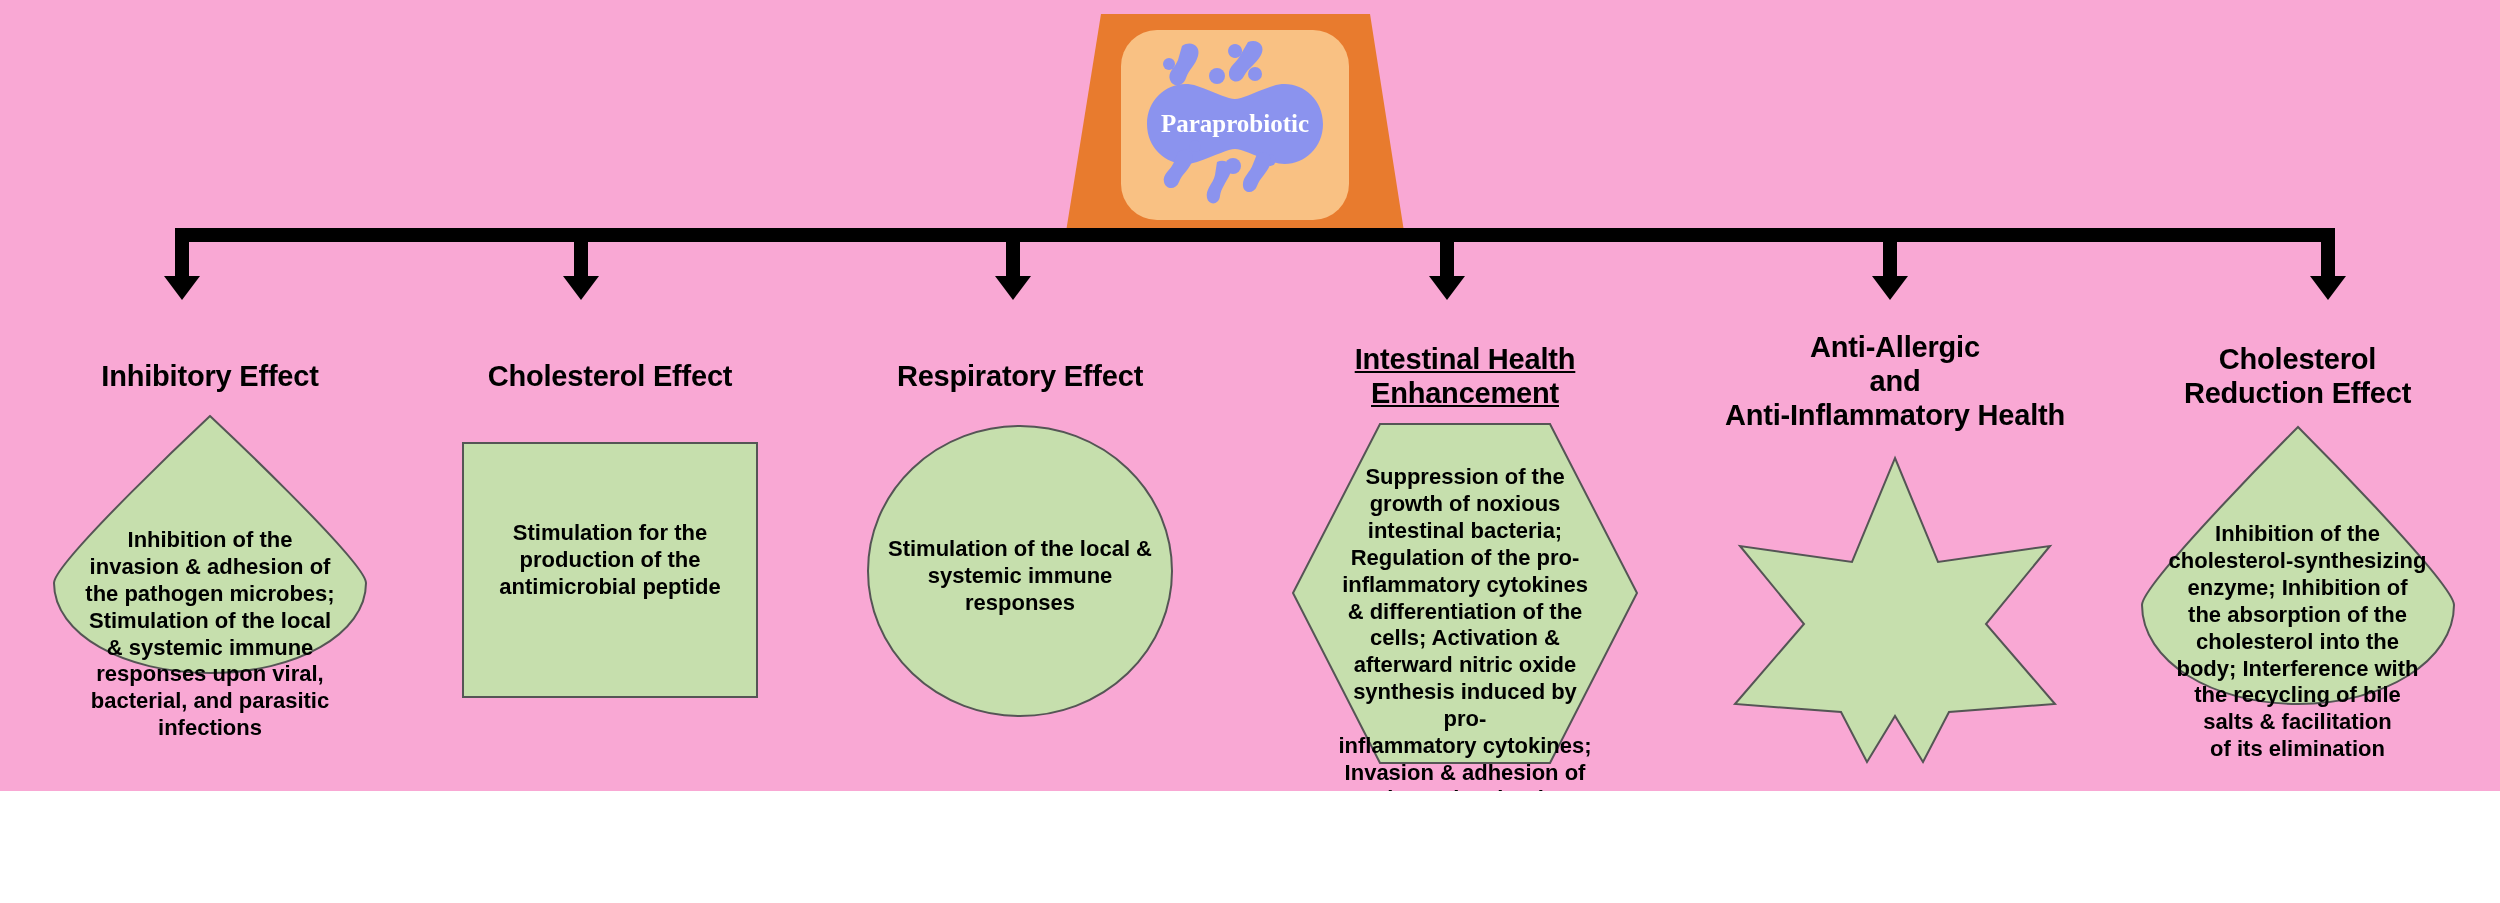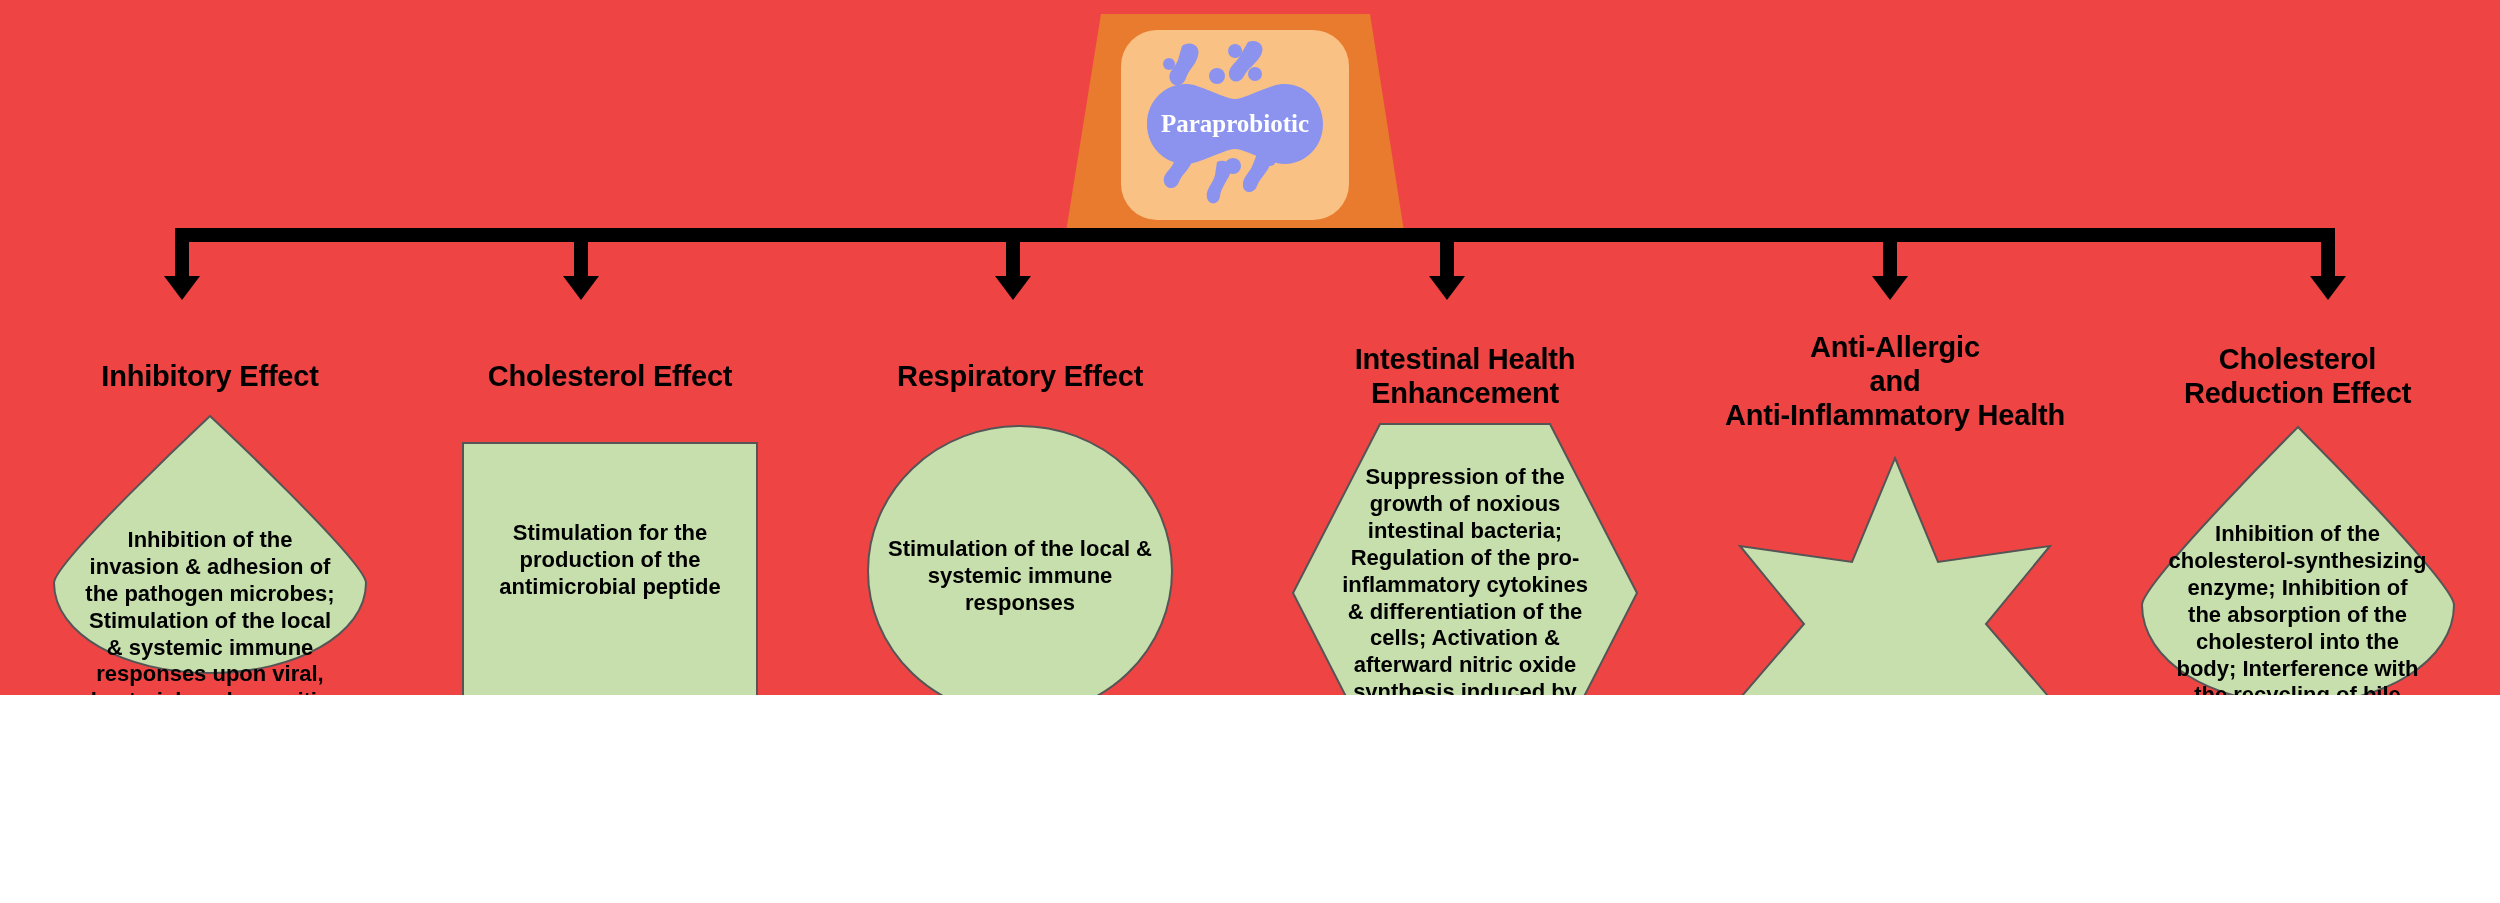--- a/index.html
+++ b/index.html
@@ -6,22 +6,22 @@
     margin: 0;
     padding: 0;
     background: #ffffff;
   }
   body {
     font-family: "Liberation Sans", sans-serif;
   }
   #canvas {
     position: relative;
     width: 2500px;
-    height: 695px;
-    background: #ef4444;
+    height: 791px;
+    background: #f9a8d4;
     overflow: hidden;
   }
 
   
   #source-node {
     position: absolute;
     left: 1065px;
     top: 6px;
     width: 340px;
     height: 240px;
@@ -78,21 +78,21 @@
     text-align: center;
     white-space: pre-line;
     left: 0;
     right: 0;
   }
 
   
   #branch-0 { left: 0px;    width: 420px; }
   #branch-1 { left: 410px;  width: 400px; }
   #branch-2 { left: 820px;  width: 400px; }
-  #branch-3 { left: 1265px; width: 400px; }
+  #branch-3 { left: 1265px; width: 400px; text-decoration: underline; }
   #branch-4 { left: 1680px; width: 430px; }
   #branch-5 { left: 2095px; width: 405px; }
 
   #branch-0 .branch-title,
   #branch-1 .branch-title,
   #branch-2 .branch-title { padding-top: 29px; }
   #branch-3 .branch-title { padding-top: 12px; }
   #branch-4 .branch-title { padding-top: 0px; }
   #branch-5 .branch-title { padding-top: 12px; }
 

